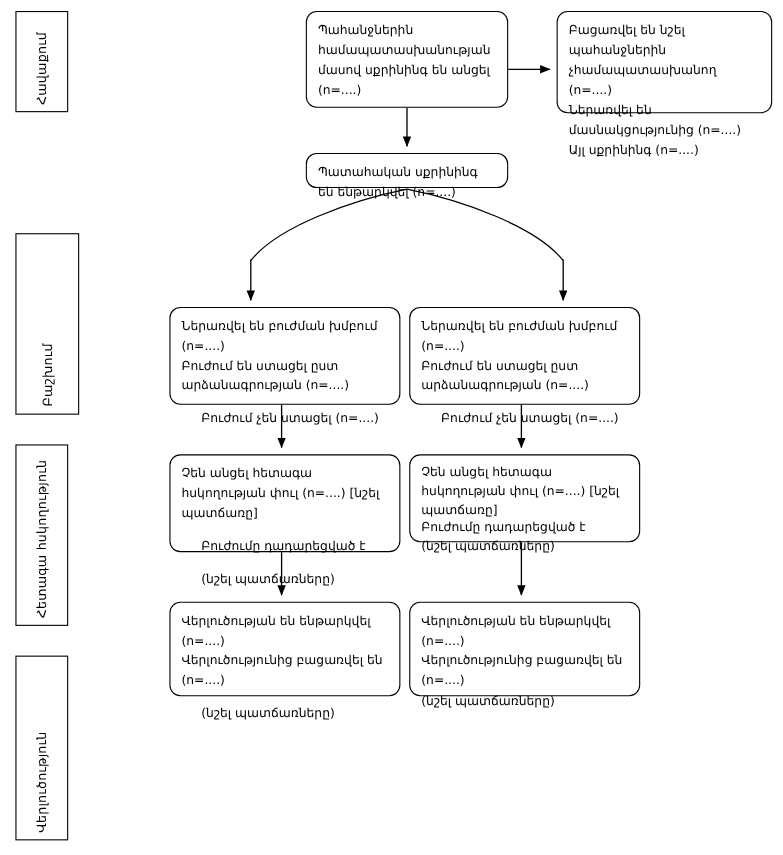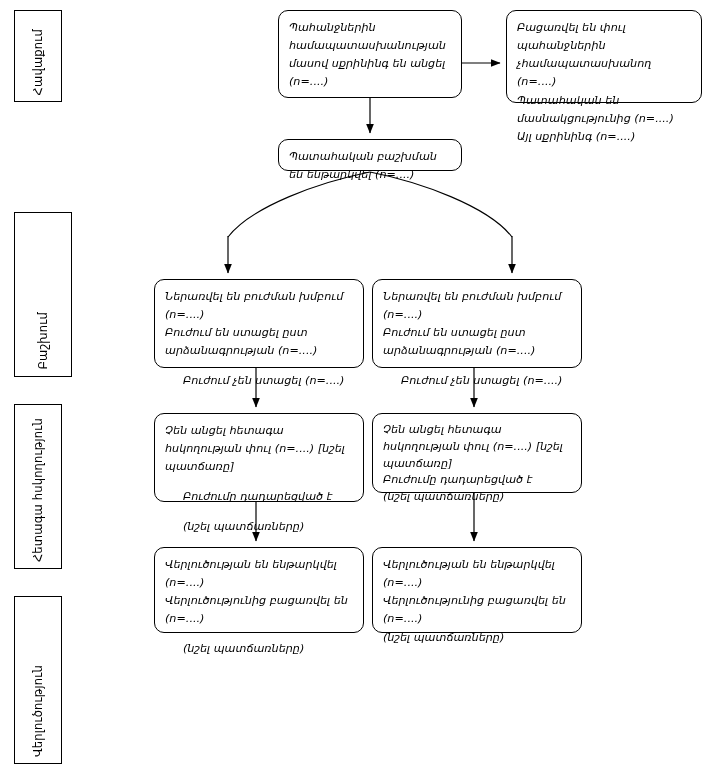--- a/index.html
+++ b/index.html
@@ -33,21 +33,20 @@
     border: 1px solid #000000;
     border-radius: 10px;
     background: #ffffff;
     padding: 8px 9px 8px 10px;
     font-size: 11.2px;
     line-height: 1.62;
     z-index: 2;
   }
   .node p {
     margin: 0;
-    font-style: italic;
   }
   .node p.gap {
     margin-top: 1.05em;
     margin-left: 18px;
   }
   .node.tight {
     line-height: 1.5;
   }
   .stage-label {
     position: absolute;
@@ -136,27 +135,27 @@
   </div>
   <div class="stage-label" id="label-analysis">
     <span class="vtext">Վերլուծություն</span>
   </div>
 
   <div class="node" id="node-assessed">
     <p>Պահանջներին համապատասխանության մասով սքրինինգ են անցել (n=....)</p>
   </div>
 
   <div class="node" id="node-excluded">
-    <p>Բացառվել են փուլ պահանջներին չհամապատասխանող (n=....)</p>
-    <p>Պատահական են մասնակցությունից (n=....)</p>
+    <p>Բացառվել են նշել պահանջներին չհամապատասխանող (n=....)</p>
+    <p>Ներառվել են մասնակցությունից (n=....)</p>
     <p>Այլ սքրինինգ (n=....)</p>
   </div>
 
   <div class="node" id="node-randomized">
-    <p>Պատահական բաշխման են ենթարկվել (n=....)</p>
+    <p>Պատահական սքրինինգ են ենթարկվել (n=....)</p>
   </div>
 
   <div class="node" id="node-alloc-left">
     <p>Ներառվել են բուժման խմբում (n=....)</p>
     <p>Բուժում են ստացել ըստ արձանագրության (n=....)</p>
     <p class="gap">Բուժում չեն ստացել (n=....)</p>
   </div>
 
   <div class="node" id="node-alloc-right">
     <p>Ներառվել են բուժման խմբում (n=....)</p>

